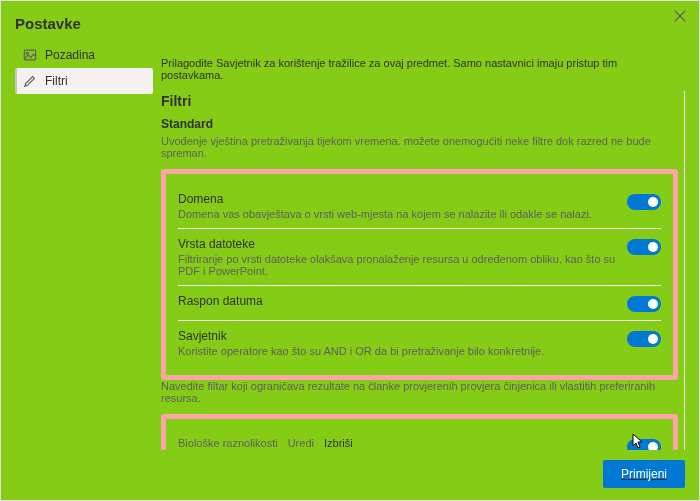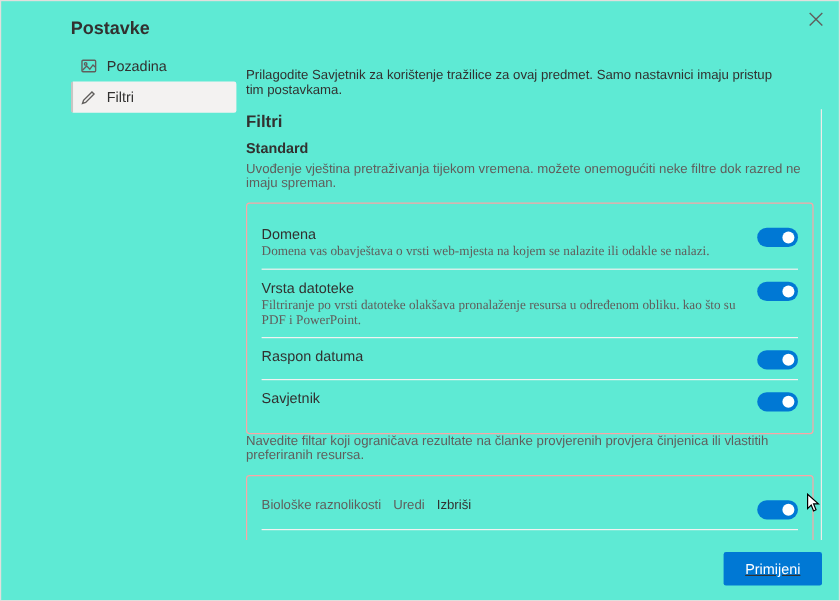--- a/index.html
+++ b/index.html
@@ -1,39 +1,39 @@
 <!DOCTYPE html>
 <html><head>
 <meta charset="utf-8">
 <style>
   * { box-sizing: border-box; }
   html, body { margin: 0; padding: 0; font-family: "Segoe UI", Arial, sans-serif; font-size: 12px; color: #323130; background: #fff; }
-  .dialog { width: 700px; height: 501px; position: relative; background: #5eead4; display: flex; flex-direction: column; border: 1px solid #e1dfdd; padding-left: 44px; }
+  .dialog { width: 700px; height: 501px; position: relative; background: #84cc16; display: flex; flex-direction: column; border: 1px solid #e1dfdd; }
   .close { position: absolute; top: 8px; right: 10px; width: 16px; height: 16px; cursor: pointer; }
   .close svg { width: 14px; height: 14px; stroke: #605e5c; }
   .body { flex: 1; display: flex; overflow: hidden; }
   .sidebar { width: 152px; padding: 14px 0 0 14px; }
   .sb-title { font-size: 15px; font-weight: 600; margin-bottom: 10px; }
   .sb-item { display: flex; align-items: flex-start; gap: 8px; padding: 6px 8px; cursor: pointer; border-radius: 2px; }
   .sb-item.active { background: #f3f2f1; border-left: 2px solid #c8c6c4; padding-left: 6px; }
   .sb-item .icon { width: 14px; height: 14px; display: flex; align-items: center; justify-content: center; }
   .sb-item .icon svg { width: 14px; height: 14px; stroke: #605e5c; fill: none; stroke-width: 1.3; }
   .main { flex: 1; display: flex; flex-direction: column; padding: 14px 14px 0 8px; overflow: hidden; margin-top: 42px; }
   .subtitle { font-size: 11px; color: #323130; margin-bottom: 10px; padding-right: 24px; }
   .scroll { flex: 1; overflow-y: auto; padding-right: 6px; border-right: 1px solid #edebe9; }
   .sec-h1 { font-size: 14px; font-weight: 600; margin: 2px 0 8px; }
   .sec-h2 { font-size: 12px; font-weight: 600; margin: 6px 0 4px; }
   .sec-desc { font-size: 11px; color: #605e5c; margin-bottom: 10px; }
-  .card { border: 1px solid #fca5a5; border-radius: 3px; padding: 10px 12px; }
+  .card { border: 5px solid #fca5a5; border-radius: 3px; padding: 10px 12px; }
   .row { display: flex; align-items: flex-start; padding: 8px 0; border-bottom: 1px solid #f3f2f1; }
   .row:last-child { border-bottom: none; }
   .row-main { flex: 1; }
   .row-title { font-size: 12px; color: #323130; display: flex; align-items: center; gap: 10px; }
   .row-title .name { font-weight: 400; }
-  .row-desc { font-size: 11px; color: #605e5c; margin-top: 2px; font-family: Liberation Serif, serif; }
+  .row-desc { font-size: 11px; color: #605e5c; margin-top: 2px; }
   .link { font-size: 11px; color: #605e5c; cursor: pointer; }
   .link.strong { color: #323130; }
   .toggle { width: 34px; height: 16px; border-radius: 10px; position: relative; cursor: pointer; flex-shrink: 0; margin-top: 2px; }
   .toggle.on { background: #0078d4; }
   .knob { position: absolute; width: 10px; height: 10px; border-radius: 50%; top: 3px; background: #fff; }
   .toggle.on .knob { right: 3px; }
   .cursor { position: absolute; width: 14px; height: 18px; pointer-events: none; }
   .footer { display: flex; justify-content: flex-end; padding: 10px 14px 12px; text-decoration: underline; }
   .btn-primary { background: #0078d4; color: #fff; border: none; padding: 7px 18px; font-size: 12px; cursor: pointer; border-radius: 2px; }
   .scroll::-webkit-scrollbar { width: 8px; }
@@ -75,21 +75,21 @@
       </div>
     </div>
 
     <div class="main">
       <div class="subtitle">Prilagodite Savjetnik za korištenje tražilice za ovaj predmet. Samo nastavnici imaju pristup tim postavkama.</div>
 
       <div class="scroll">
         <div class="sec-h1">Filtri</div>
 
         <div class="sec-h2">Standard</div>
-        <div class="sec-desc">Uvođenje vještina pretraživanja tijekom vremena. možete onemogućiti neke filtre dok razred ne imaju spreman.</div>
+        <div class="sec-desc">Uvođenje vještina pretraživanja tijekom vremena. možete onemogućiti neke filtre dok razred ne bude spreman.</div>
 
         <div class="card">
           <div class="row">
             <div class="row-main">
               <div class="row-title">
                   <span class="name">Domena</span>
                 </div>
               <div class="row-desc">Domena vas obavještava o vrsti web-mjesta na kojem se nalazite ili odakle se nalazi.</div>
             </div>
             <div class="toggle on">
@@ -115,20 +115,21 @@
             </div>
             <div class="toggle on">
                 <div class="knob"></div>
               </div>
           </div>
           <div class="row">
             <div class="row-main">
               <div class="row-title">
                   <span class="name">Savjetnik</span>
                 </div>
+              <div class="row-desc">Koristite operatore kao što su AND i OR da bi pretraživanje bilo konkretnije.</div>
             </div>
             <div class="toggle on">
                 <div class="knob"></div>
               </div>
           </div>
         </div>
 
         <div class="sec-desc">Navedite filtar koji ograničava rezultate na članke provjerenih provjera činjenica ili vlastitih preferiranih resursa.</div>
 
         <div class="card opt" style="position:relative">

